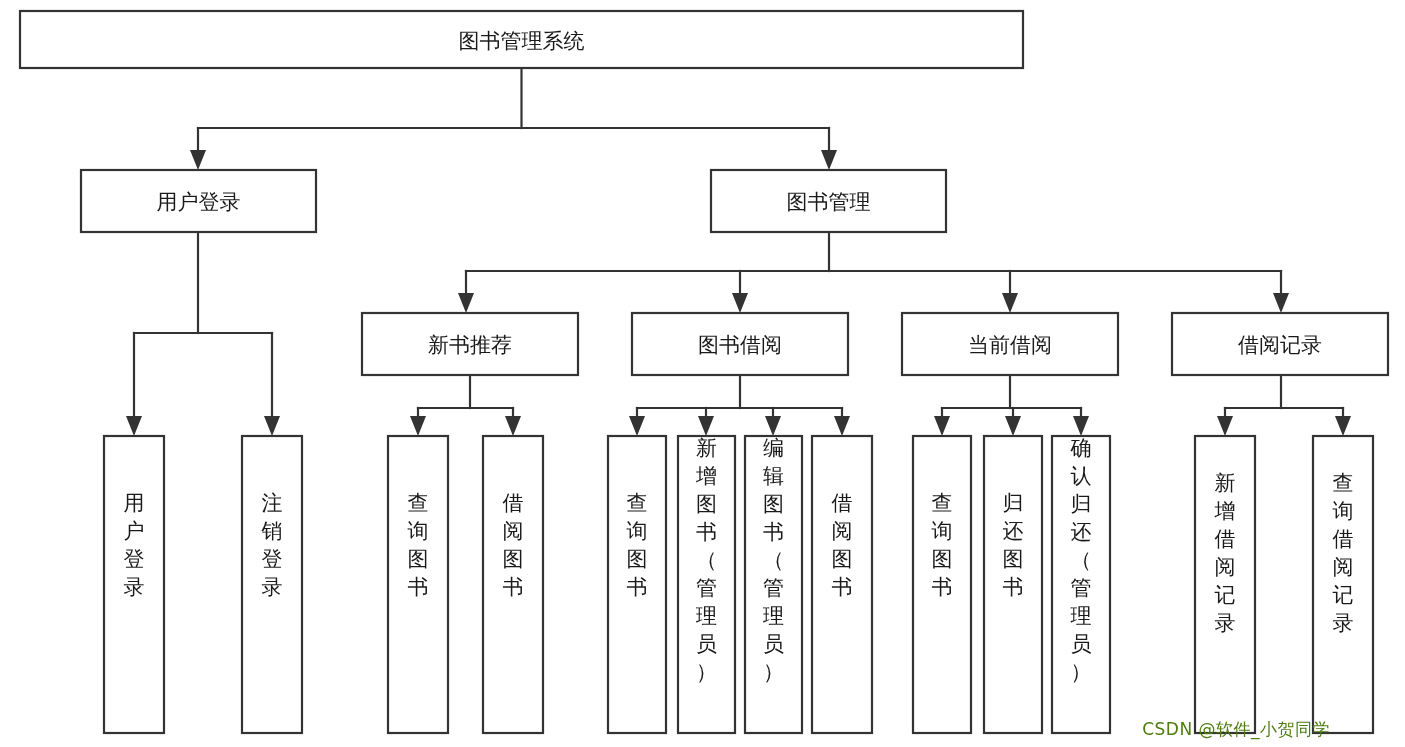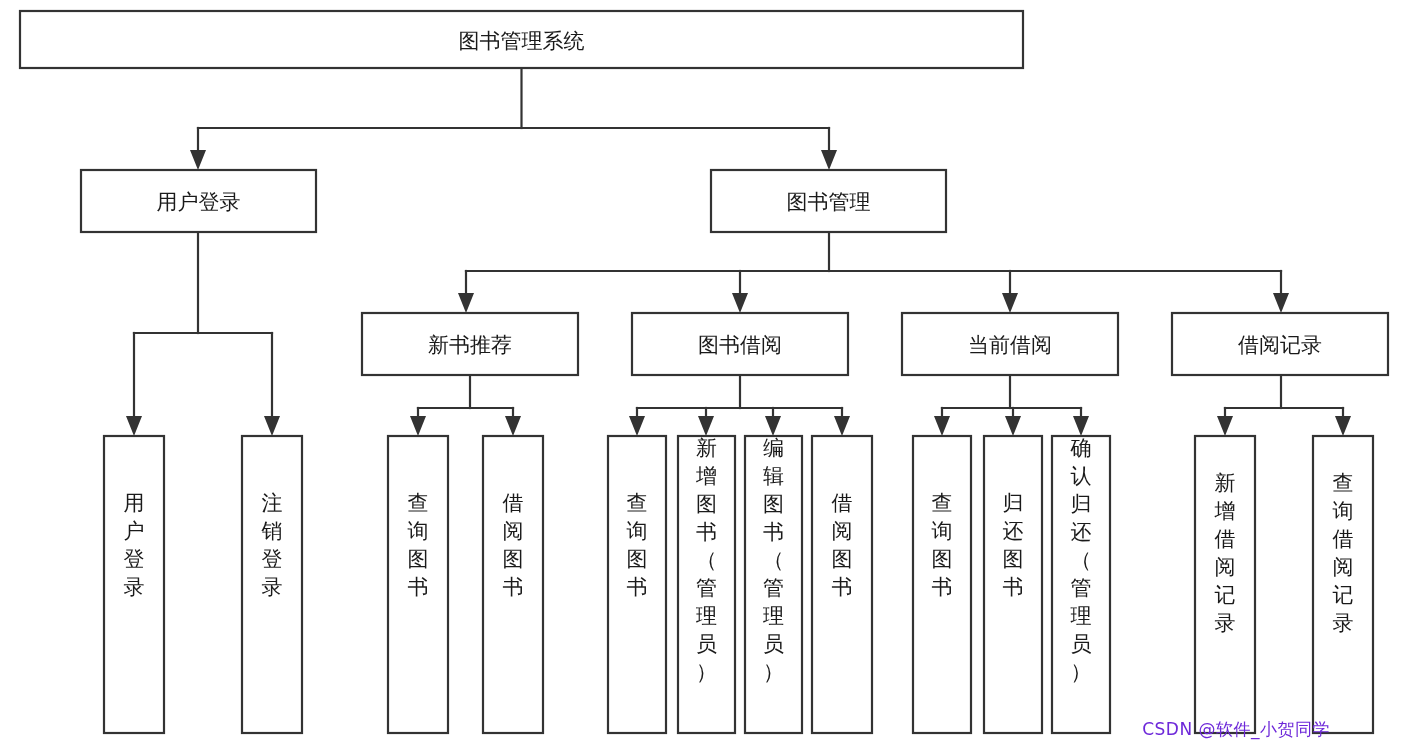--- a/index.html
+++ b/index.html
@@ -54,21 +54,21 @@
     font-size: 21px;
     fill: #1a1a1a;
     text-anchor: middle;
   }
   .watermark {
     position: absolute;
     right: 16px;
     bottom: 6px;
     font-family: "DejaVu Sans", "Liberation Sans", sans-serif;
     font-size: 17px;
-    color: #6d28d9;
+    color: #4d7c0f;
     letter-spacing: 0.5px;
     white-space: nowrap;
     user-select: none;
     margin-left: 24px;
   }
 </style>
 </head>
 <body>
 
 <div id="diagram-root">

